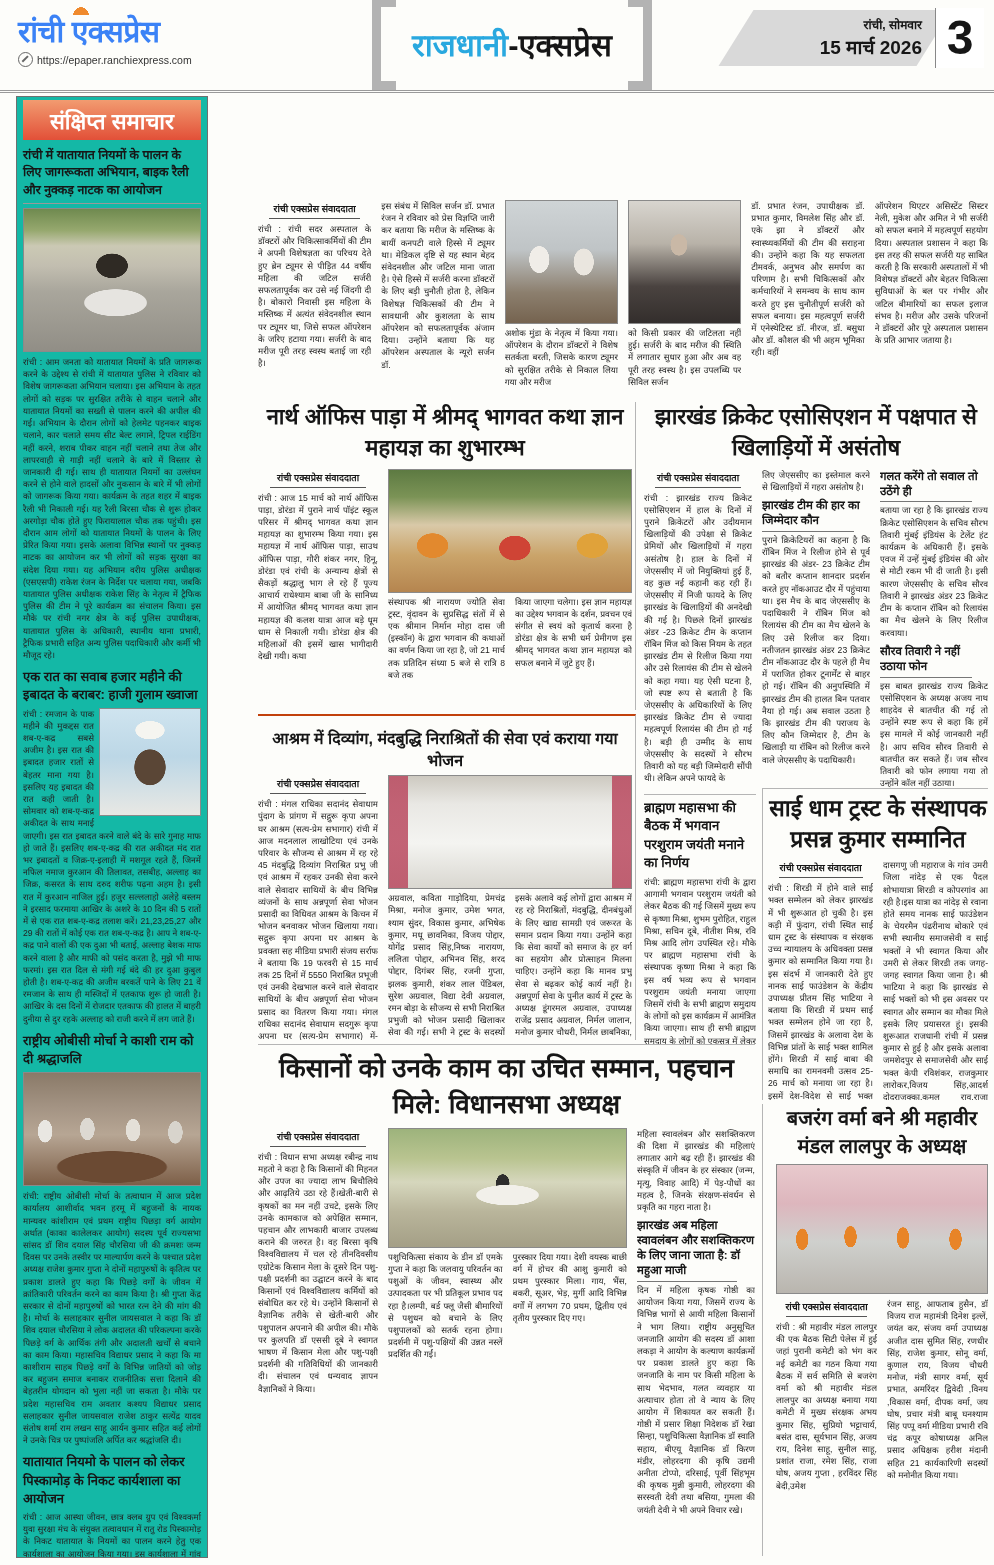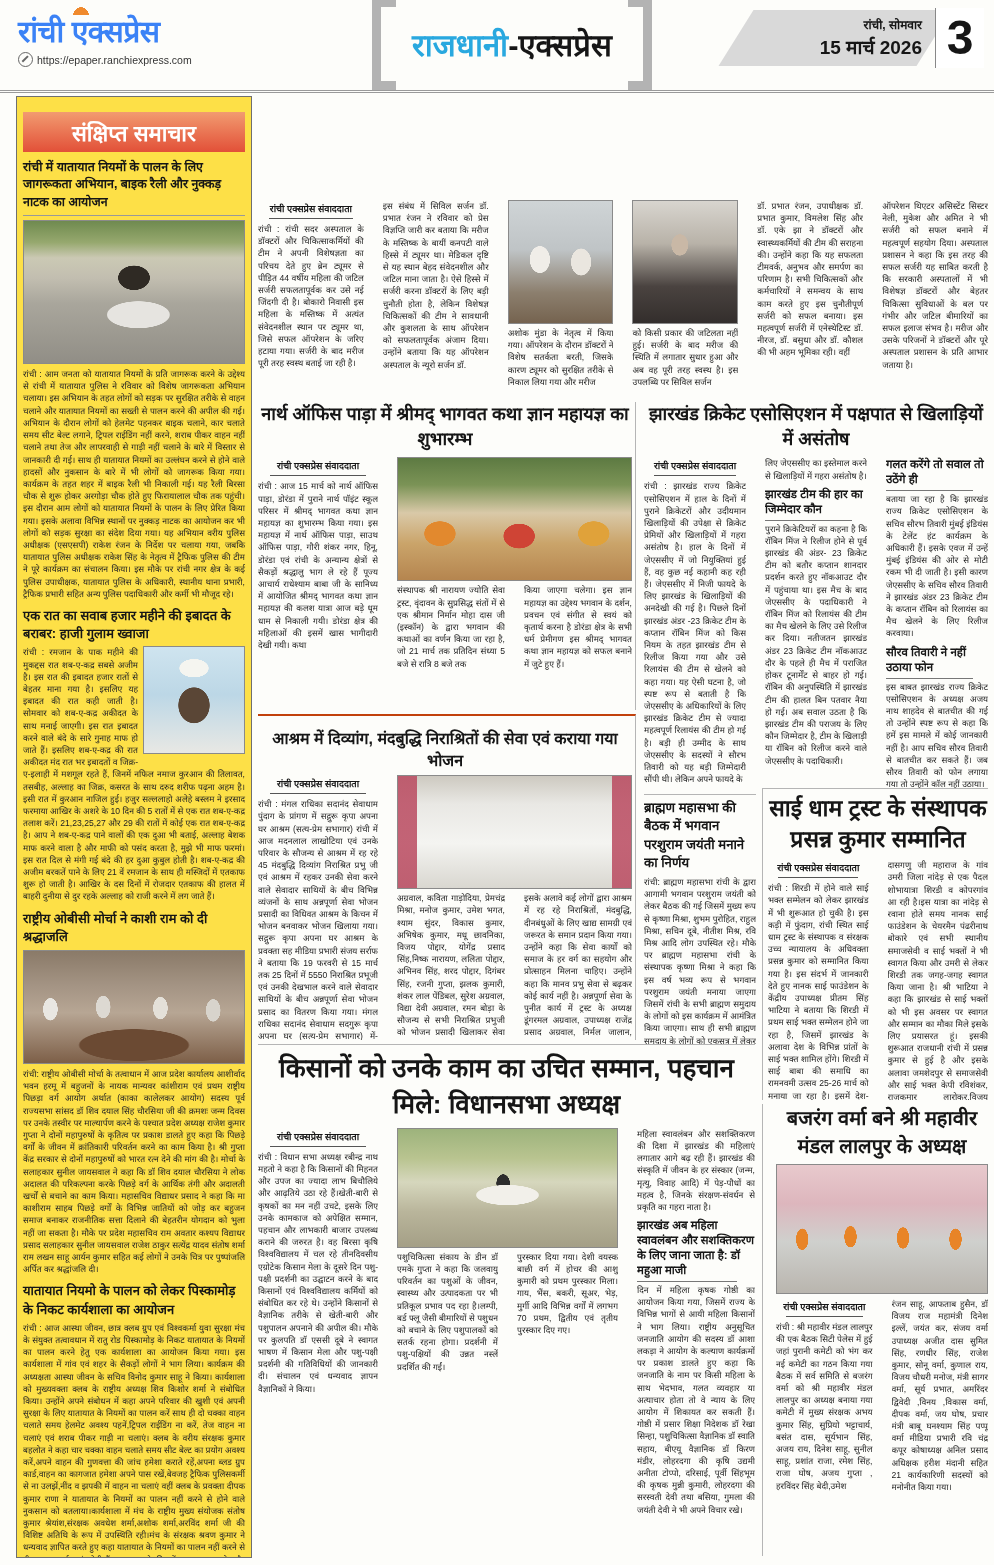--- a/index.html
+++ b/index.html
@@ -24,25 +24,25 @@
   .date-big{position:absolute;right:64px;top:26px;font-size:19px;font-weight:800;}
   .page-number{position:absolute;right:2px;top:0;width:48px;height:60px;background:#fff;border-left:1px solid #888;
     font-size:48px;font-weight:800;text-align:center;line-height:60px;}
   
   .body-txt{font-size:8.6px;line-height:1.42;text-align:justify;color:#222;}
   .byline{font-size:9.4px;font-weight:800;text-align:center;margin:2px 0 4px;}
   .byline::after{content:"";display:block;width:80%;margin:3px auto 0;border-bottom:1px solid #555;}
   .ph{border:1px solid #8a8a8a;}
   .subhead{font-size:11.5px;font-weight:800;line-height:1.3;margin:5px 0 2px;}
   .subhead::after{content:"";display:block;width:85%;border-bottom:1px solid #777;margin-top:3px;}
-  .colrow{display:flex;gap:19px;}
+  .colrow{display:flex;gap:10px;}
   .tcol{flex:1;min-width:0;overflow:hidden;}
   
-  .brief{position:absolute;left:16px;top:96px;width:236px;height:1462px;border:1.5px solid #6f6f6f;
-    padding:15px 6px;box-sizing:border-box;overflow:hidden;background:#fde047;}
+  .brief{position:absolute;left:16px;top:96px;width:192px;height:1462px;border:1.5px solid #6f6f6f;
+    padding:3px 6px;box-sizing:border-box;overflow:hidden;background:#14b8a6;}
   .brief-banner{background:linear-gradient(180deg,#f29b70,#e25038);color:#fff;text-align:center;
     font-size:22px;font-weight:800;padding:5px 0;}
   .b-head{font-size:13px;font-weight:800;line-height:1.4;margin:7px 0 3px;}
   .b-head.first{font-size:12.4px;border-bottom:1px solid #999;padding-bottom:4px;}
   .ph-rally{height:142px;margin:4px 0;background:
     radial-gradient(ellipse 26px 20px at 50% 40%,#2f2a24 60%,transparent 62%),
     radial-gradient(ellipse 56px 24px at 52% 66%,#e6e4e0 55%,transparent 57%),
     linear-gradient(180deg,#6f8a4f 0%,#96a86e 15%,#cbc9b4 26%,#c2beb0 40%,#a9a69c 58%,#918e86 100%);}
   .ph-haji{float:right;width:100px;height:106px;margin:0 0 3px 5px;background:
     radial-gradient(ellipse 24px 15px at 50% 20%,#f5f5f0 60%,transparent 62%),
@@ -60,21 +60,21 @@
   .lead-headline{position:absolute;left:0;top:2px;width:730px;font-size:35px;font-weight:800;
     text-align:center;line-height:1.43;letter-spacing:-0.5px;}
   .lead-row{position:absolute;left:0;top:108px;width:730px;height:198px;}
   .ph-doctors{height:122px;margin-bottom:3px;background:
     radial-gradient(ellipse 18px 24px at 30% 48%,#f0ede8 55%,transparent 57%),
     radial-gradient(ellipse 18px 24px at 70% 50%,#eae6df 55%,transparent 57%),
     linear-gradient(180deg,#cfd4d6 0%,#bfc4c6 40%,#8c7f6e 75%,#75634f 100%);}
   .ph-patient{height:122px;margin-bottom:3px;background:
     radial-gradient(ellipse 15px 19px at 45% 36%,#c9b8a6 55%,transparent 57%),
     linear-gradient(180deg,#d8d5cf 0%,#b8b2a8 35%,#4a4340 70%,#332e2c 100%);}
-  .sec-head{font-size:18px;font-weight:800;text-align:center;line-height:1.4;}
+  .sec-head{font-size:22px;font-weight:800;text-align:center;line-height:1.4;}
   .bhagwat{position:absolute;left:0;top:310px;width:378px;height:308px;overflow:hidden;border-right:1px solid #b5b5b5;padding-right:3px;box-sizing:border-box;}
   .ph-kalash{height:122px;margin-bottom:3px;background:
     radial-gradient(ellipse 28px 22px at 18% 62%,#e2892e 55%,transparent 57%),
     radial-gradient(ellipse 28px 22px at 52% 64%,#cf4435 55%,transparent 57%),
     radial-gradient(ellipse 28px 22px at 84% 62%,#e0a23a 55%,transparent 57%),
     linear-gradient(180deg,#5d7a42 0%,#7b9356 22%,#d9c9a8 45%,#caa46a 70%,#b5854f 100%);}
   .cricket{position:absolute;left:386px;top:310px;width:344px;height:390px;overflow:hidden;}
   .ashram{position:absolute;left:0;top:622px;width:378px;height:326px;overflow:hidden;border-top:2px solid #c2410c;border-right:1px solid #b5b5b5;padding:12px 3px 0 0;box-sizing:border-box;}
   .ashram-head{font-size:16px;font-weight:800;text-align:center;line-height:1.35;margin-bottom:4px;}
   .ph-ashram{height:112px;margin-bottom:3px;background:

